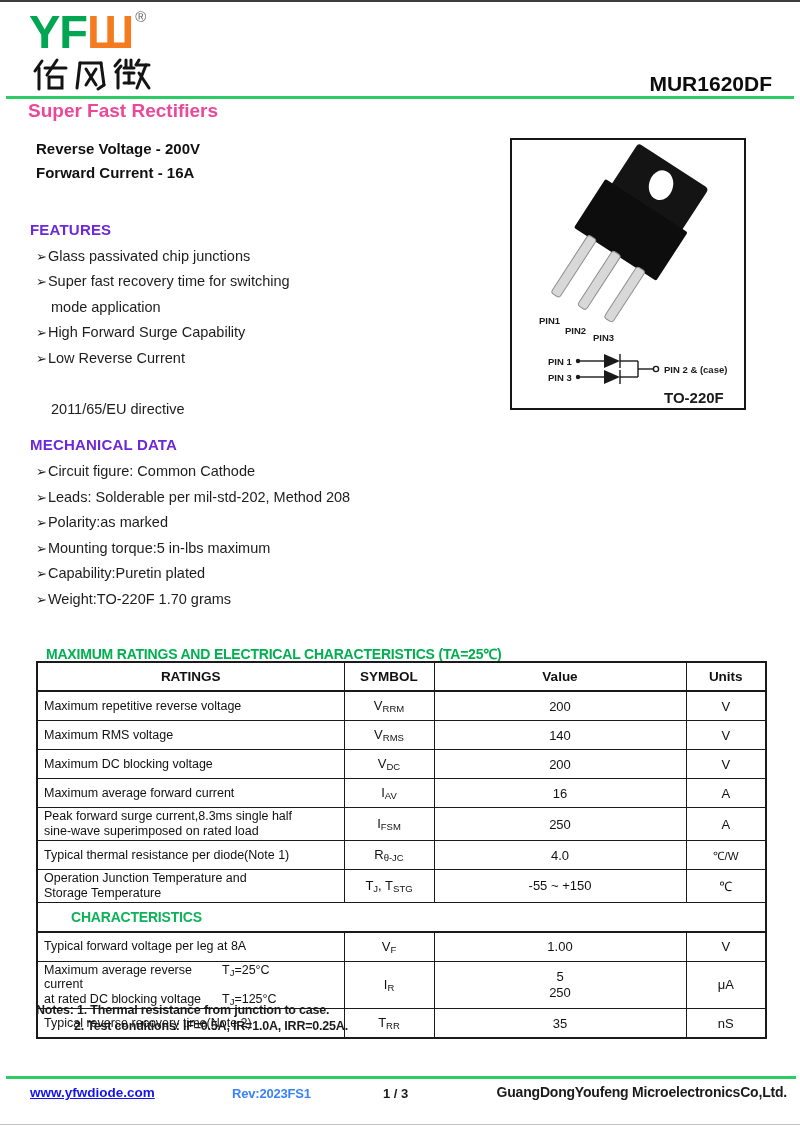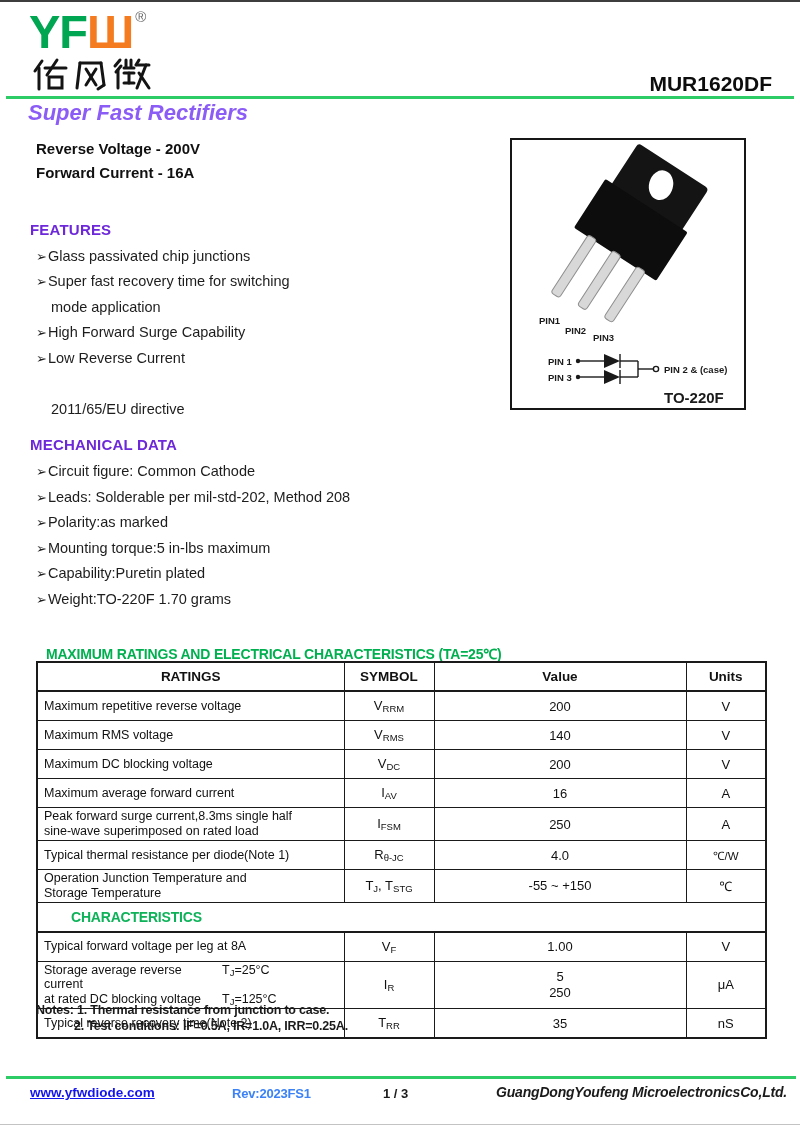--- a/index.html
+++ b/index.html
@@ -12,21 +12,21 @@
   .bottom-hairline { left:0; top:1124px; width:800px; height:1px; background:#c3c3c3; }
 
   
   .logo-en { left:29px; top:8px; font-size:47px; font-weight:bold; letter-spacing:-1px; line-height:1; }
   .lg-green { color:#00A651; }
   .lg-orange { color:#F47B20; }
   .reg-mark { color:#6b6b6b; font-size:15px; font-weight:normal; vertical-align:26px; letter-spacing:0; margin-left:2px; }
   .logo-cn { left:31px; top:56px; width:122px; height:38px; }
   .part-number { right:28px; top:72px; font-size:21px; font-weight:bold; color:#0d0d0d; }
   .green-rule { left:6px; top:96px; width:788px; height:3px; background:#2ECC66; }
-  .category { left:28px; top:100px; font-size:22px; font-weight:bold; color:#8b5cf6;font-style:italic; }
+  .category { left:28px; top:100px; font-size:19px; font-weight:bold; color:#ec4899; }
 
   .summary1 { left:36px; top:140px; font-size:15px; font-weight:bold; color:#111; }
   .summary2 { left:36px; top:164px; font-size:15px; font-weight:bold; color:#111; }
 
   .green-h { font-size:15px; font-weight:bold; color:#6d28d9; letter-spacing:0.2px; }
   .features-title { left:30px; top:221px; }
   .mech-title { left:30px; top:436px; }
 
   .feat { position:absolute; left:36px; font-size:14.5px; color:#1d1d1d; white-space:nowrap; }
   .feat .bullet { font-family:"DejaVu Sans", sans-serif; font-size:13px; margin-right:1px; }
@@ -55,21 +55,21 @@
   
   .notes1 { left:36px; top:1003px; }
   .notes2 { left:74px; top:1019px; }
   .note-line { font-size:12.5px; font-weight:bold; color:#1b1b1b; letter-spacing:-0.2px; }
 
   
   .footer-rule { left:6px; top:1076px; width:790px; height:3px; background:#2ECC66; }
   .site-link { left:30px; top:1085px; font-size:13.5px; font-weight:bold; color:#1414EE; text-decoration:underline; cursor:pointer; }
   .footer-rev { left:232px; top:1086px; font-size:13px; font-weight:bold; color:#3b82f6; letter-spacing:-0.2px; }
   .footer-page { left:383px; top:1086px; font-size:13px; font-weight:bold; color:#1b1b1b; }
-  .footer-company { right:13px; top:1084px; font-size:14px; font-weight:bold; color:#1b1b1b; letter-spacing:-0.2px;font-style:italic; }
+  .footer-company { right:13px; top:1084px; font-size:14px; font-weight:bold; color:#1b1b1b; letter-spacing:-0.2px; }
 </style>
 </head>
 <body>
 
 <div class="page">
 
   <div class="abs top-border"></div>
 
   <div class="abs logo-en">
     <span class="lg-green">YF</span><span class="lg-orange">Ш</span><span class="reg-mark">®</span>
@@ -241,21 +241,21 @@
     </tr>
     <tr style="height:14px">
       <td class="rating">Typical forward voltage per leg at 8A</td>
       <td class="c"><span>V</span><span class="ss">F</span></td>
       <td class="c">1.00</td>
       <td class="c">V</td>
     </tr>
     <tr style="height:36px">
       <td class="rating">
         <div class="cond-row">
-              <span class="rt">Storage average reverse current</span>
+              <span class="rt">Maximum average reverse current</span>
               <span><span>T</span><span class="ss">J</span><span>=25°C</span></span>
             </div>
         <div class="cond-row">
               <span class="rt">at rated DC blocking voltage</span>
               <span><span>T</span><span class="ss">J</span><span>=125°C</span></span>
             </div>
       </td>
       <td class="c"><span>I</span><span class="ss">R</span></td>
       <td class="c two-val">
             <div>5</div>

